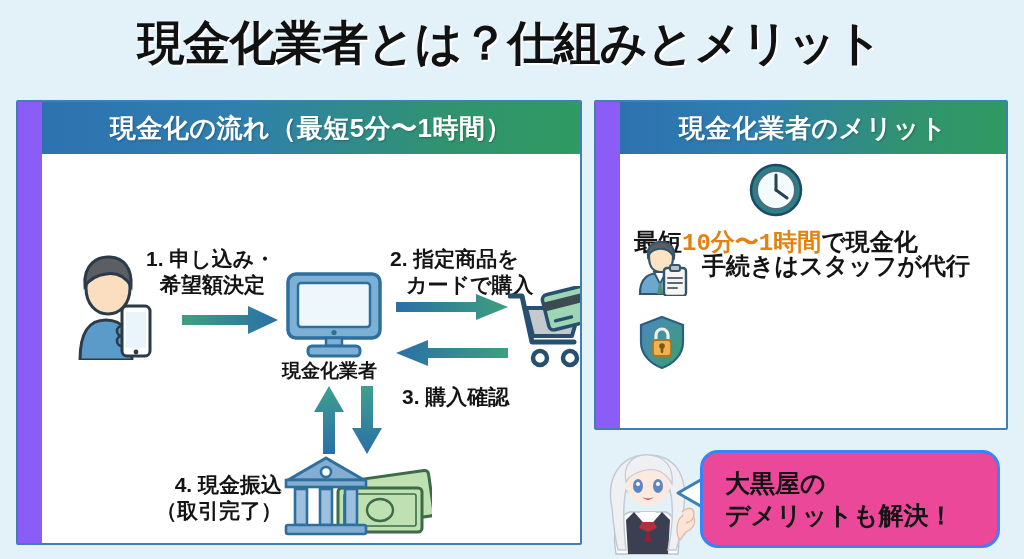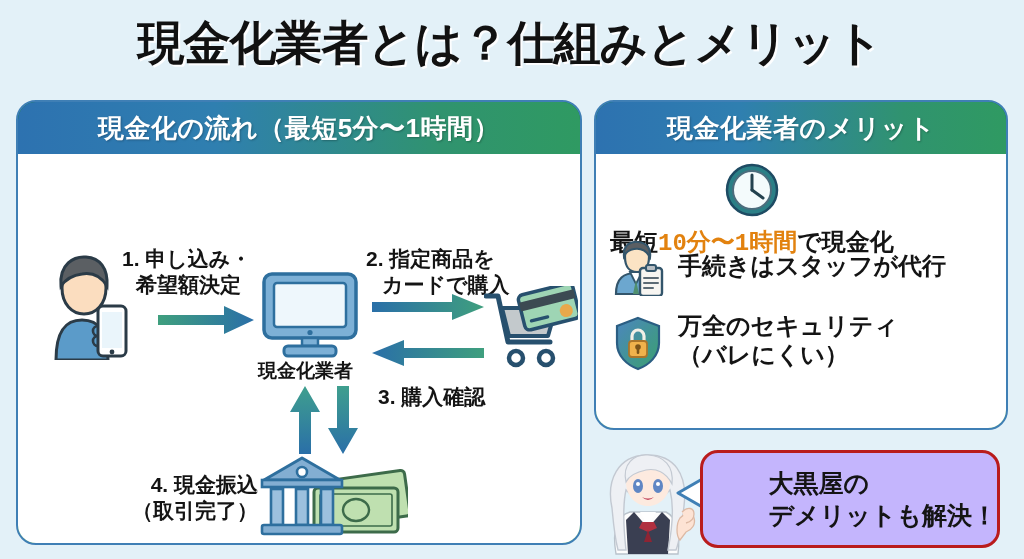--- a/index.html
+++ b/index.html
@@ -17,25 +17,26 @@
     text-align:center;
     font-size:47px;font-weight:bold;color:#111;
     letter-spacing:-1px;
     text-shadow:2px 2px 0 rgba(255,255,255,.9);
     white-space:nowrap;
   }
 
   
   .panel{
     position:absolute;
-    background:#15803d;
+    background:#8b5cf6;
     border:2px solid #3f7fb5;
-    border-radius:20px;
+    border-radius:2px;
     box-sizing:border-box;
     overflow:hidden;
+    padding-left:24px;
   }
   .panel-head{
     height:52px;
     background:linear-gradient(90deg,#2d72b0 0%,#2f7fb0 35%,#30936f 75%,#2f9a62 100%);
     display:flex;align-items:center;justify-content:center;
     color:#fff;font-size:26px;font-weight:bold;letter-spacing:.5px;
     text-shadow:1px 1px 2px rgba(0,0,0,.25);
     white-space:nowrap;
   }
   .panel-body{position:relative;background:#fff;}
@@ -86,23 +87,23 @@
     font-size:24px;font-weight:bold;color:#141414;line-height:1.2;
     white-space:nowrap;
   }
   .merit-text .hl{color:#e2820f;}
   .merit-text .l2{display:block;}
 
   
   #character{position:absolute;left:596px;top:446px;width:104px;height:110px;}
   #bubble{
     position:absolute;left:700px;top:450px;width:300px;height:98px;
-    background:#c4b5fd;border:3px solid #b91c1c;border-radius:18px;
+    background:#ec4899;border:3px solid #3b82f6;border-radius:18px;
     box-sizing:border-box;
-    display:flex;align-items:center;justify-content:flex-end;
+    display:flex;align-items:center;
   }
   #bubble .bubble-text{
     padding-left:22px;font-size:25px;font-weight:bold;color:#141414;
     line-height:1.28;white-space:nowrap;
   }
   #bubble .bubble-text .l2{display:block;}
   #bubble-tail{
     position:absolute;left:676px;top:476px;width:28px;height:34px;
   }
 </style>
@@ -279,24 +280,20 @@
             <stop offset="0" stop-color="#4c86bf"></stop>
                 <stop offset="1" stop-color="#3aa06f"></stop>
           </linearGradient>
             </defs>
           <path d="M28 3 L49 11 V28 C49 41 39 50 28 54 C17 50 7 41 7 28 V11 Z" fill="url(#gsh)" stroke="#2b5e83" stroke-width="2.2"></path>
           <path d="M22 27 V21 a6 6 0 0 1 12 0 V27" fill="none" stroke="#f2efe6" stroke-width="3.2"></path>
           <rect x="19" y="26" width="18" height="16" rx="3" fill="#efb24c" stroke="#a9752a" stroke-width="1.8"></rect>
           <circle cx="28" cy="32" r="2.8" fill="#7a5419"></circle>
           <rect x="26.7" y="33" width="2.6" height="6" rx="1.3" fill="#7a5419"></rect>
         </svg>
-        <div class="merit-text">
-          <span>万全のセキュリティ</span>
-          <span class="l2">（バレにくい）</span>
-        </div>
       </div>
 
     </div>
   </div>
 
   <svg id="character" viewBox="0 0 104 110">
     <path d="M20 108 C16 84 20 70 34 66 L70 66 C82 72 84 90 82 108 Z" fill="#fdfdfd" stroke="#b9c2cb" stroke-width="1.4"></path>
     <path d="M38 66 L52 82 L66 66 L74 74 L72 108 H32 L30 74 Z" fill="#3a3f52"></path>
     <path d="M44 66 L52 80 L60 66 Z" fill="#fff"></path>
     <path d="M46 76 L58 76 L61 82 L52 86 L43 82 Z" fill="#b03040"></path>

